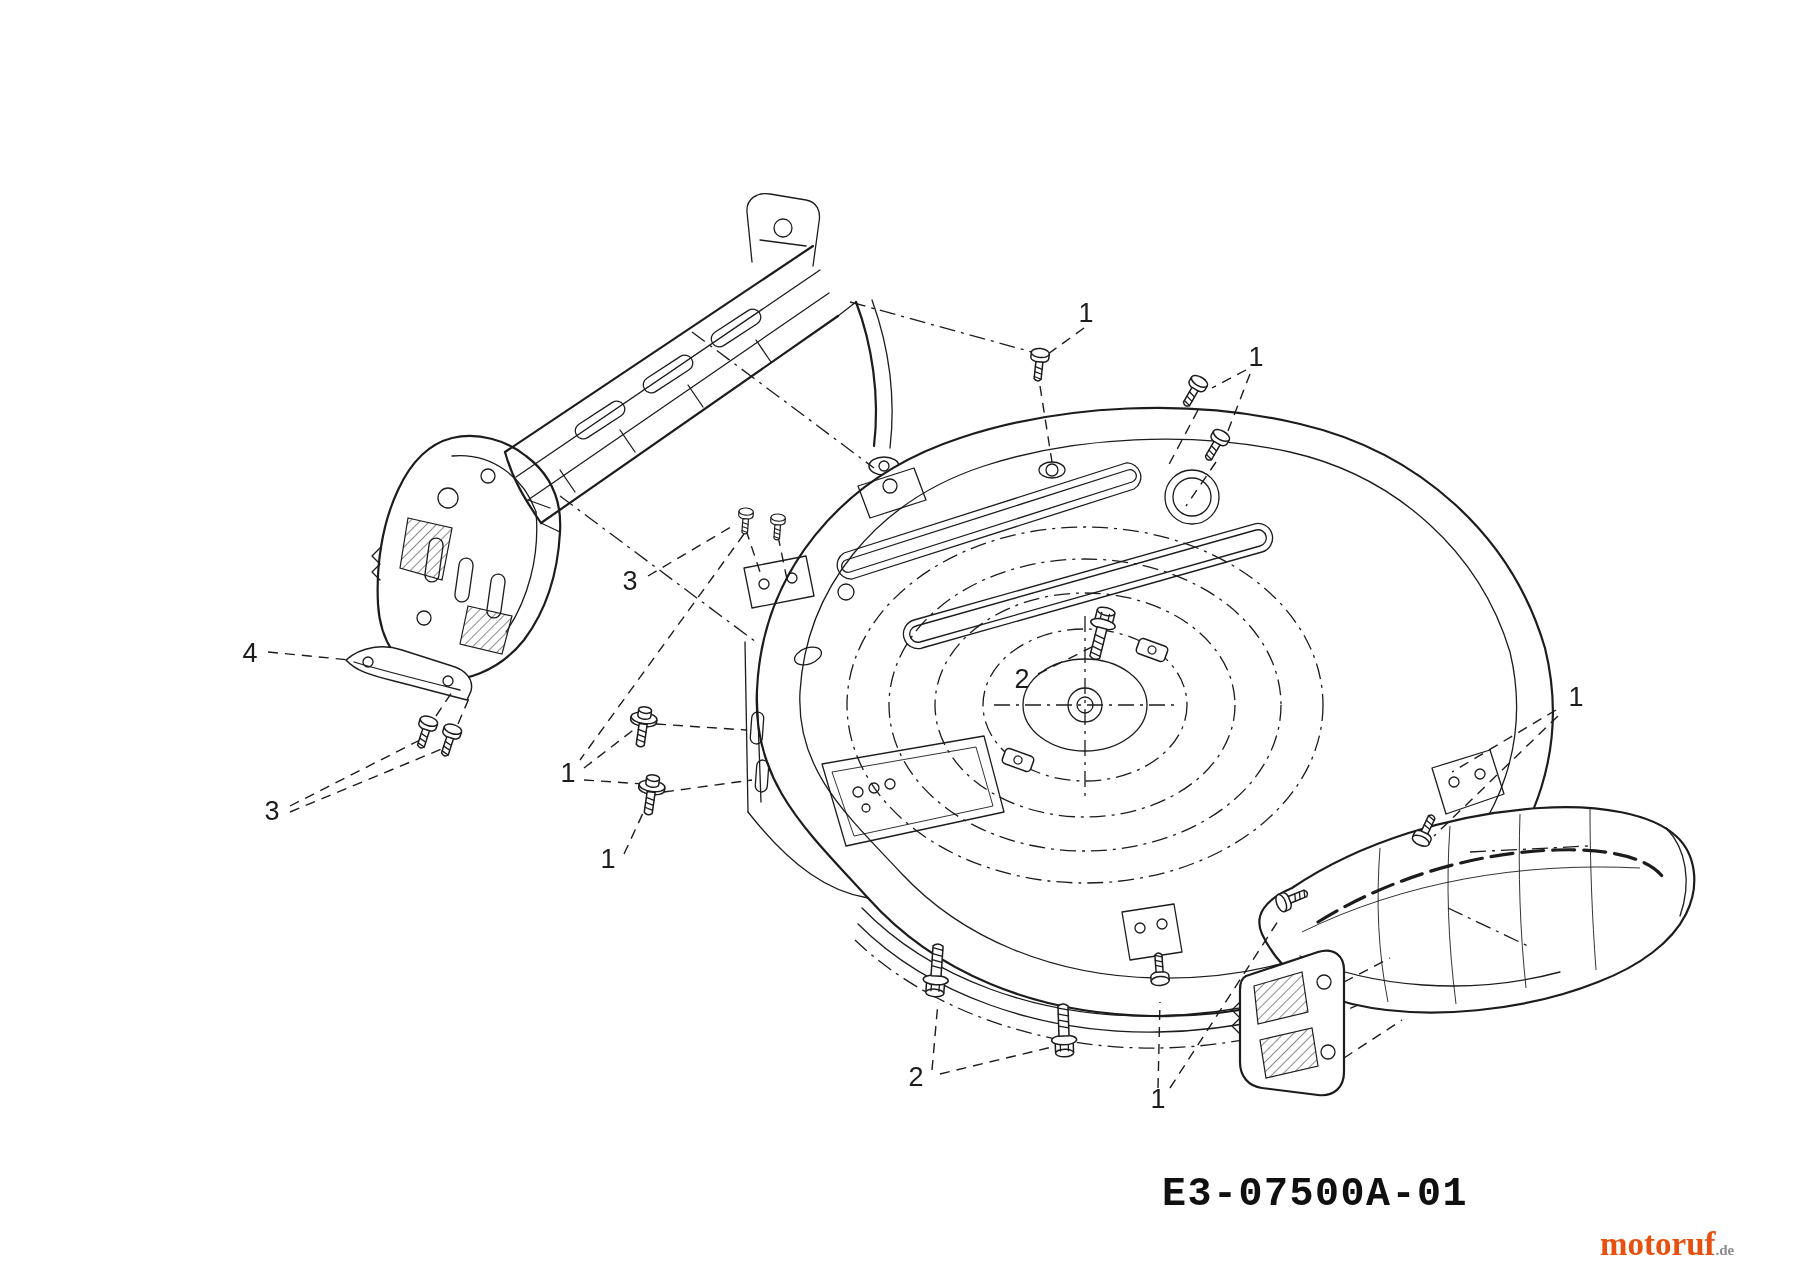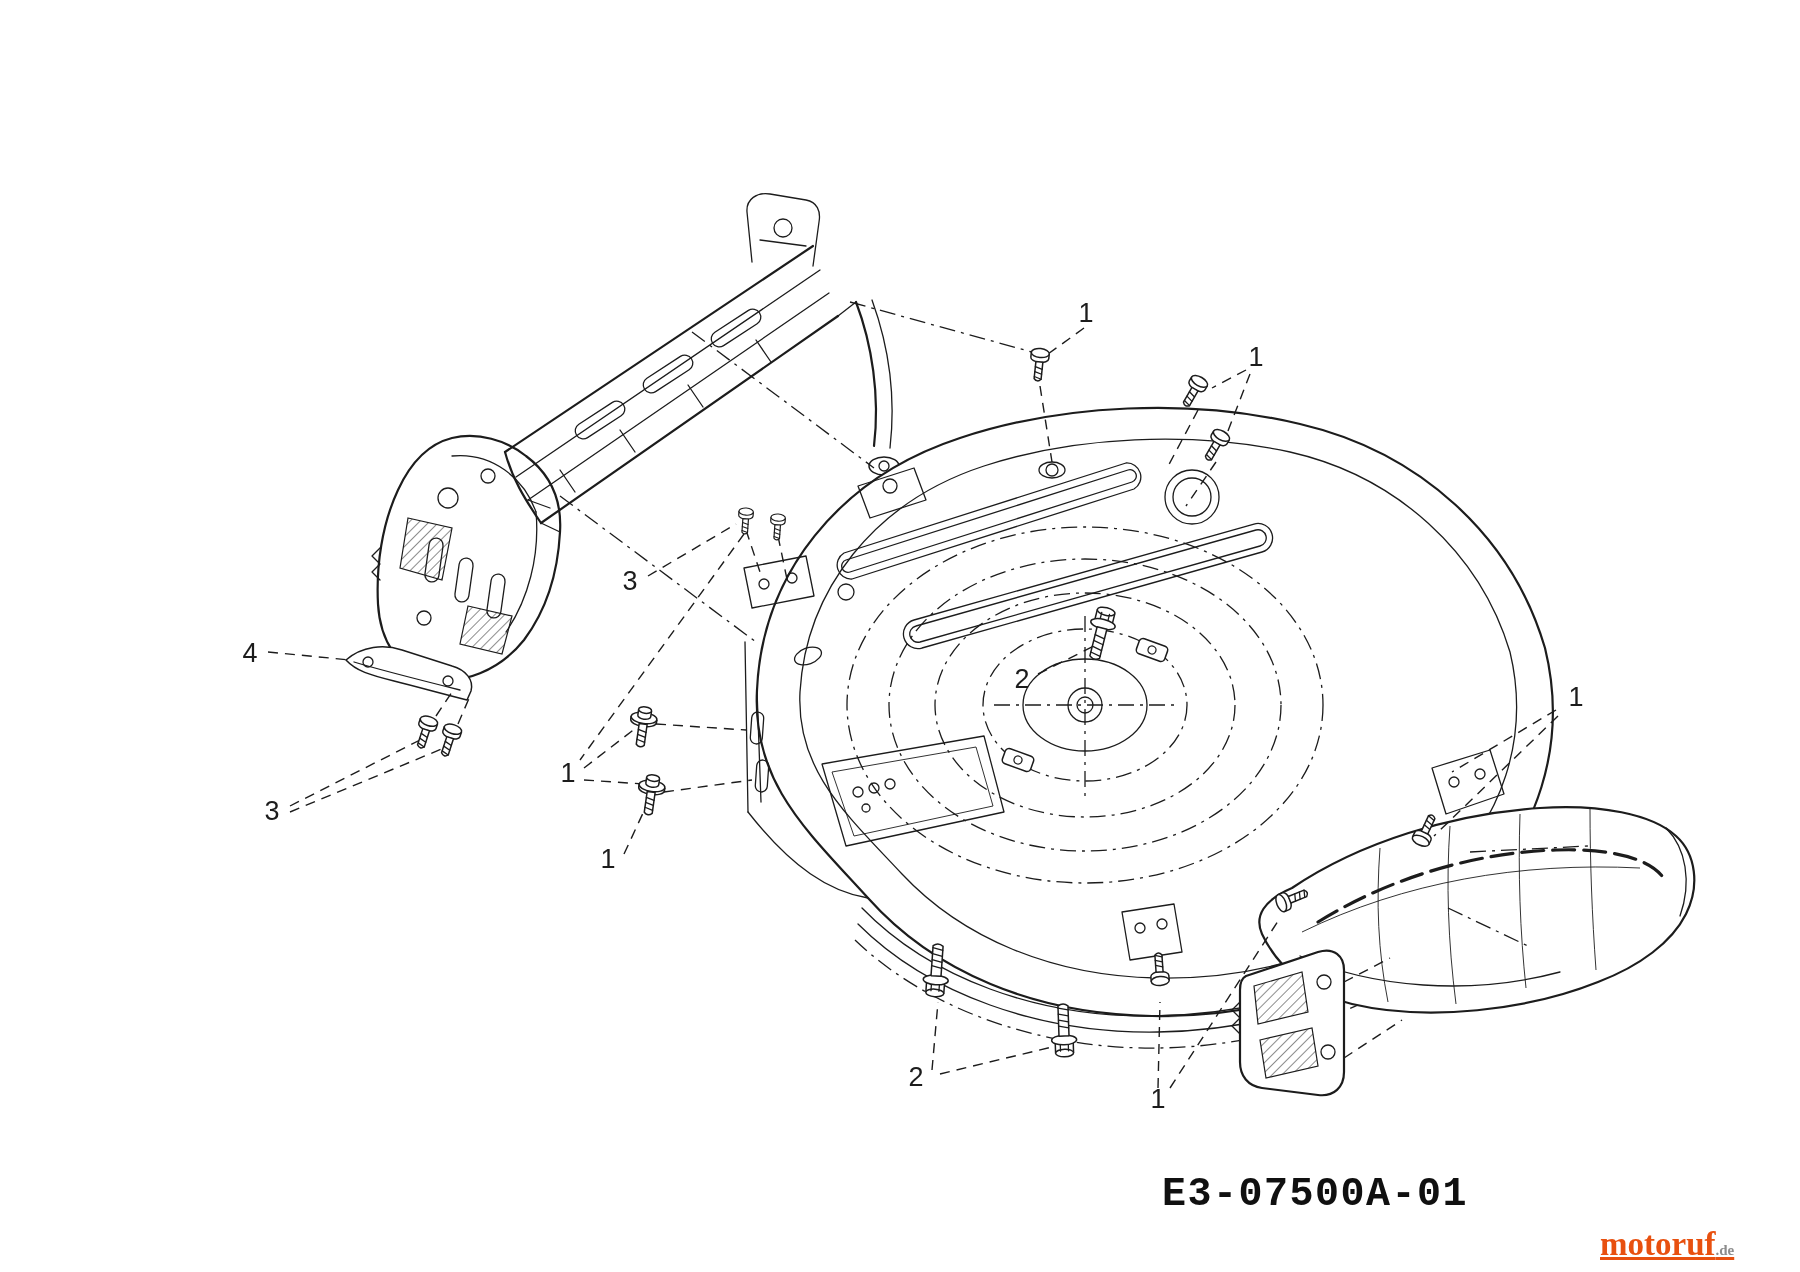--- a/index.html
+++ b/index.html
@@ -18,21 +18,21 @@
   .dash   { fill:none; stroke:var(--line); stroke-width:1.4; stroke-dasharray:10 7; }
   .dashdot{ fill:none; stroke:var(--line); stroke-width:1.3; stroke-dasharray:16 6 3 6; }
   .boldash{ fill:none; stroke:var(--line); stroke-width:3.2; stroke-dasharray:22 9; stroke-linecap:round; }
   .hatchfill{ fill:url(#hatch); stroke:var(--line); stroke-width:1.2; }
 
   .callout{ font:27px "Liberation Sans",sans-serif; fill:var(--line); text-anchor:middle; }
 
   .code{ position:absolute; left:1162px; top:1136px; font-family:Liberation Mono, monospace;
          font-size:40px; font-weight:bold; letter-spacing:1.5px; color:#101010;margin-top:36px; }
   .wm{ position:absolute; left:1600px; top:1226px; font-family:"Liberation Serif",serif;
-       font-weight:bold; font-size:33px; color:var(--accent); white-space:nowrap;text-decoration:underline; }
+       font-weight:bold; font-size:33px; color:var(--accent); white-space:nowrap; }
   .wm .tld{ font-size:15px; color:#8c8c8c; font-weight:bold; }
 </style>
 </head>
 <body>
 
 <div class="stage">
 
   <svg class="draw" width="1800" height="1272" viewBox="0 0 1800 1272">
 
     <defs>

